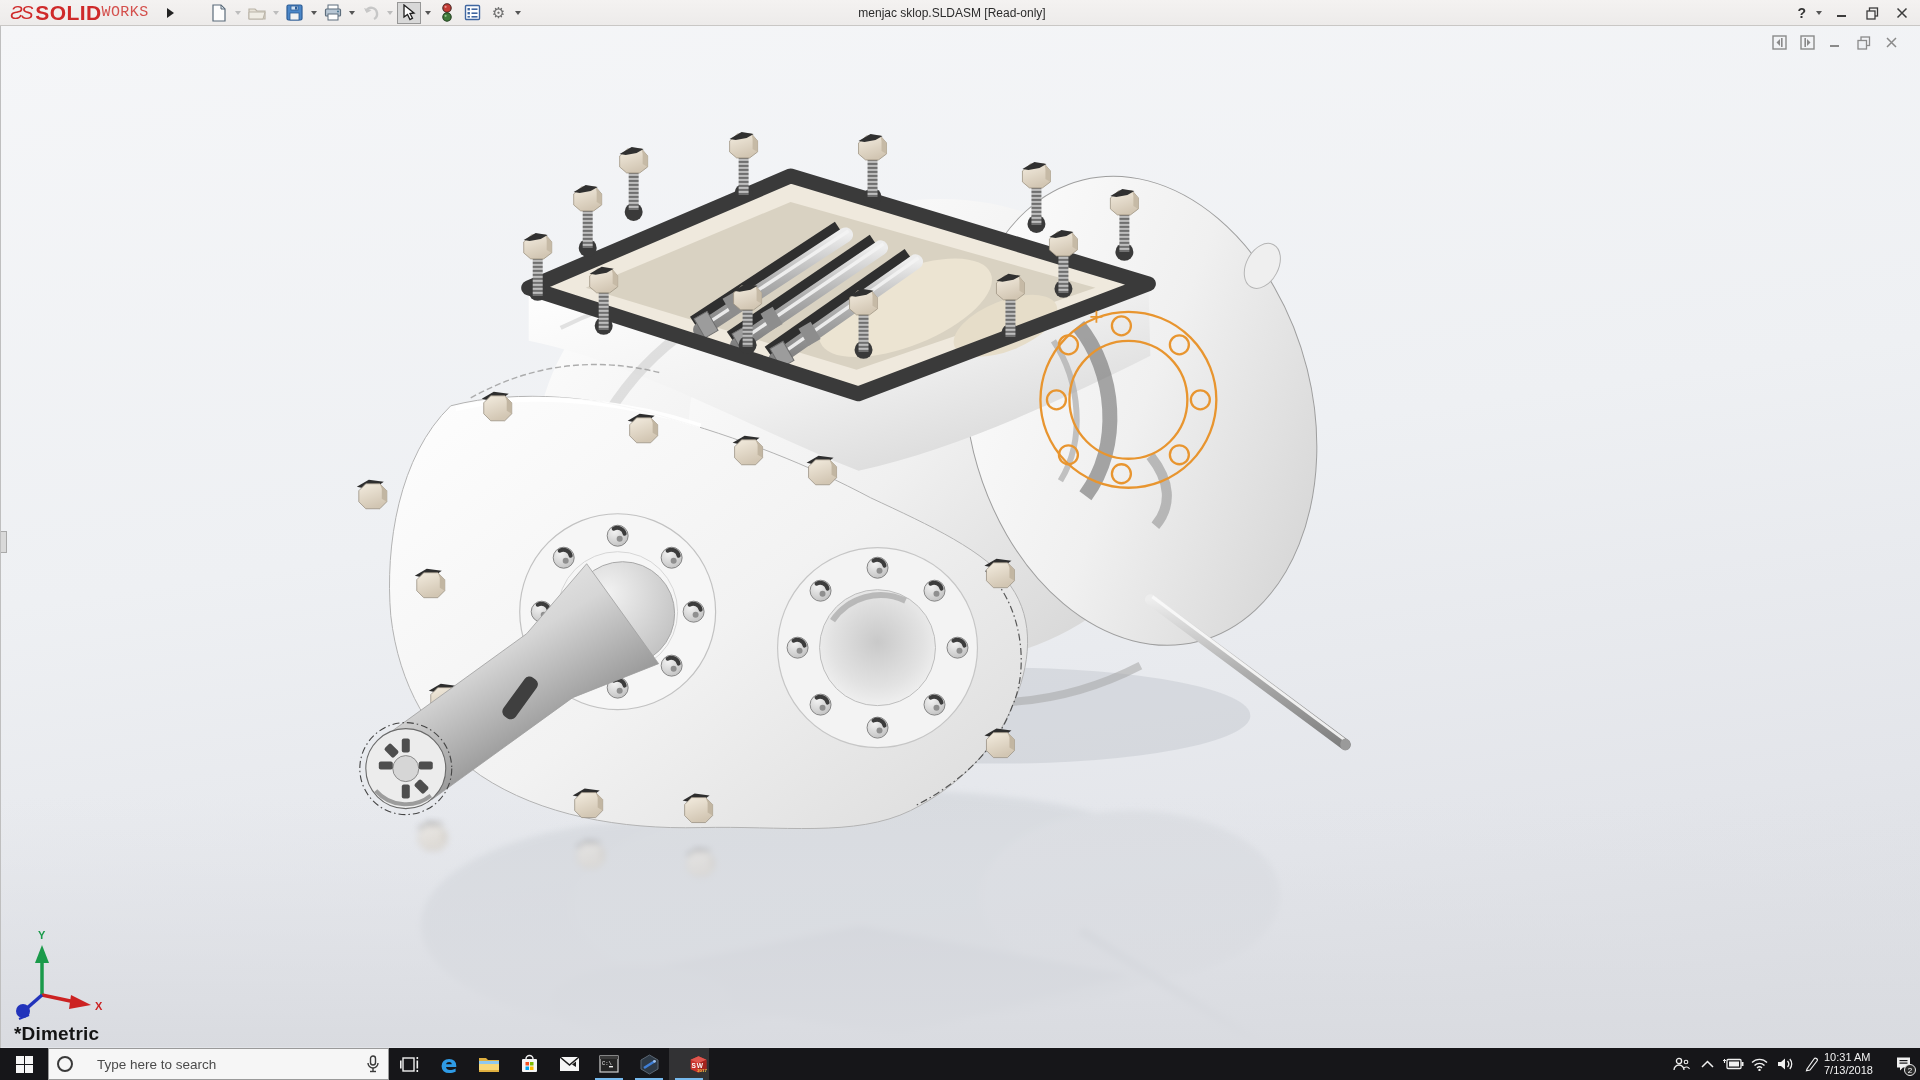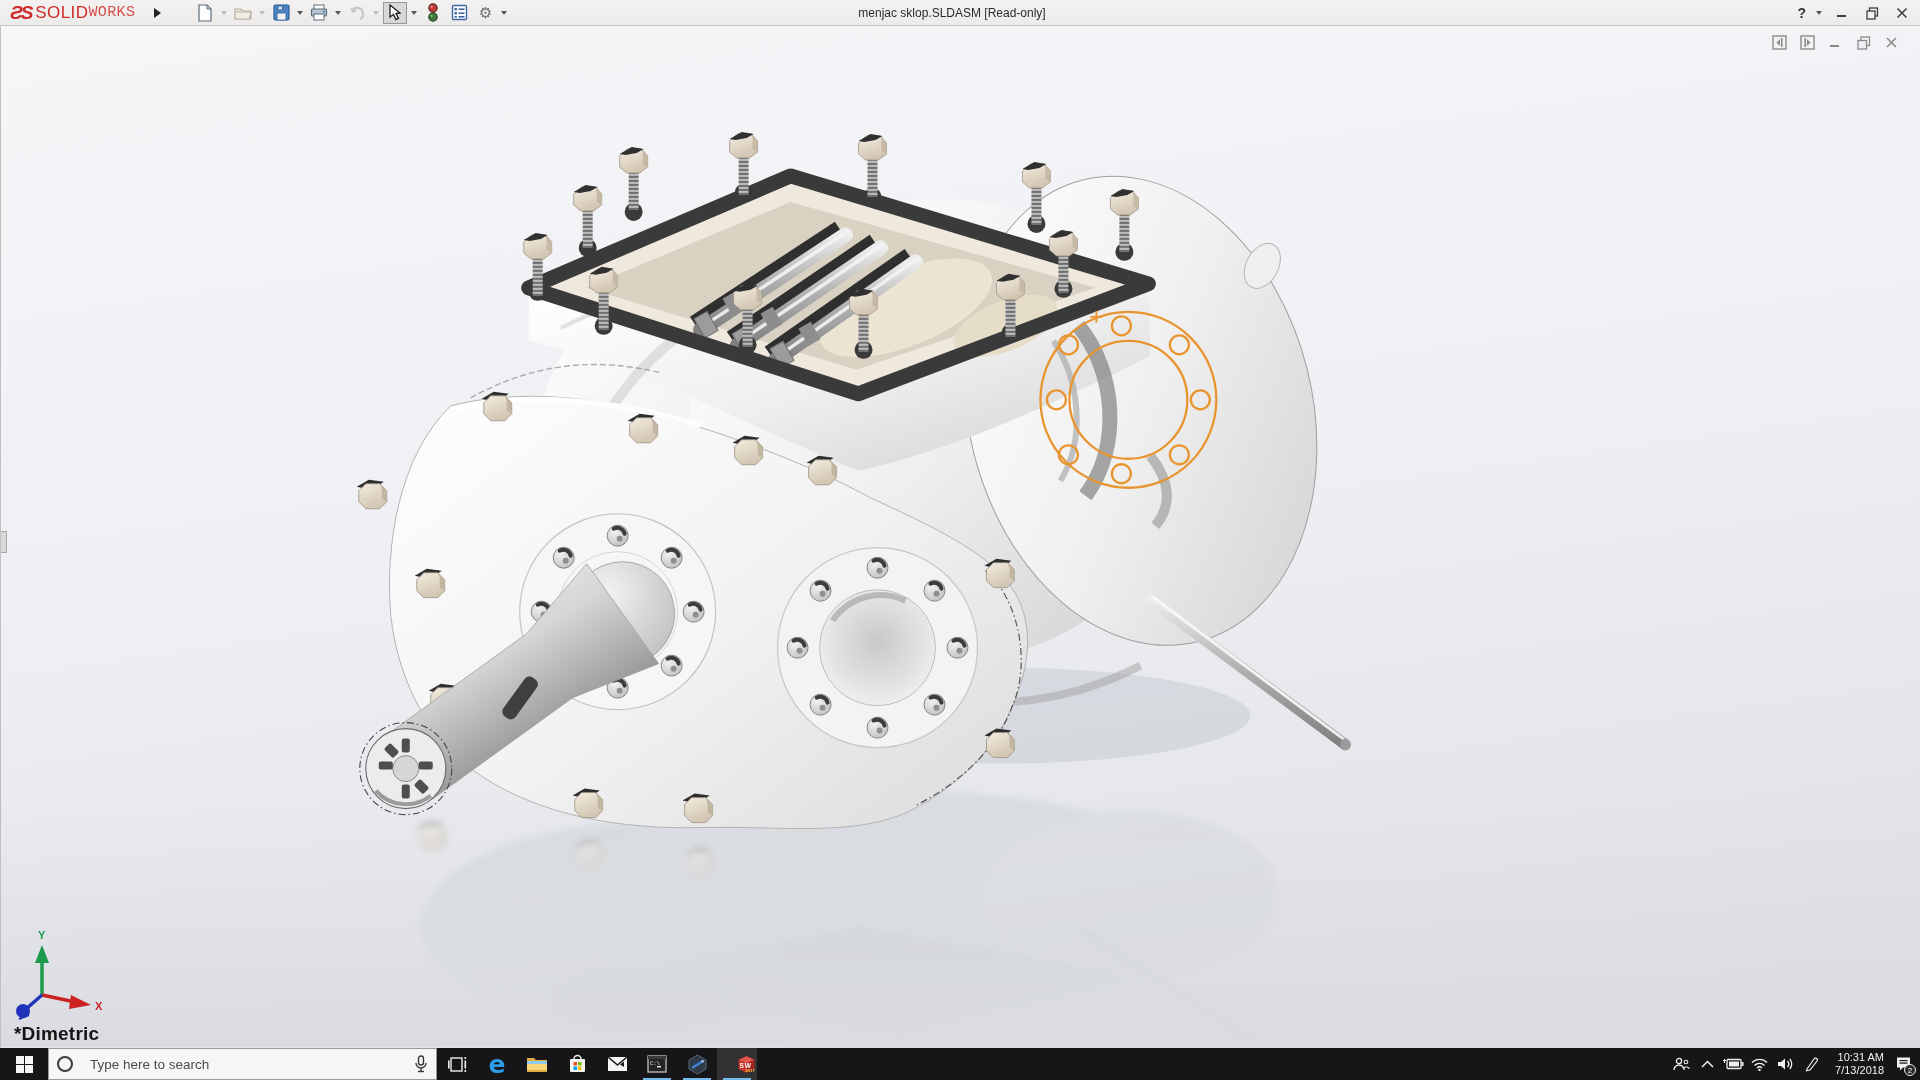--- a/index.html
+++ b/index.html
@@ -4,22 +4,22 @@
 <style>
   * { margin:0; padding:0; box-sizing:border-box; }
   html,body { width:1920px; height:1080px; overflow:hidden;
     font-family:"Liberation Sans", sans-serif; background:#e9ebee; }
 
   
   .titlebar { position:absolute; left:0; top:0; width:1920px; height:26px;
     background:linear-gradient(#f4f2f1,#edebea); border-bottom:1px solid #c9c7c5;
     display:flex; align-items:center; z-index:50; }
   .brand { display:flex; align-items:center; padding-left:10px; white-space:nowrap; }
-  .brand .glyph { color:#cf2a2a; font-weight:bold; font-style:italic; font-size:19px; letter-spacing:-2px; margin-right:4px;text-align:center; }
-  .brand .solid { color:#cf2a2a; font-weight:normal; font-size:17px; letter-spacing:.4px; }
+  .brand .glyph { color:#cf2a2a; font-weight:normal; font-style:italic; font-size:19px; letter-spacing:-2px; margin-right:4px;text-align:center; }
+  .brand .solid { color:#cf2a2a; font-weight:bold; font-size:21px; letter-spacing:.4px; }
   .brand .works { color:#d4504d; font-weight:400; font-size:15px; letter-spacing:.4px;font-family:Liberation Mono, monospace; }
   .flyout { margin-left:14px; width:16px; height:18px; display:flex; align-items:center; justify-content:center; cursor:pointer; }
   .flyout .tri { width:0; height:0; border-left:7px solid #222; border-top:5px solid transparent; border-bottom:5px solid transparent; }
   .tools { display:flex; align-items:center; margin-left:28px; gap:2px; }
   .tool { width:24px; height:22px; display:flex; align-items:center; justify-content:center; cursor:pointer; border:1px solid transparent; }
   .tool.pressed { background:#d8d8d8; border:1px solid #979797; }
   .caret { width:10px; height:22px; display:flex; align-items:center; justify-content:center; cursor:pointer; }
   .caret i { width:0; height:0; border-top:4px solid #555; border-left:3.5px solid transparent; border-right:3.5px solid transparent; }
   .caret.dim i { border-top-color:#bdbdbd; }
   .gear-glyph { font-size:15px; color:#6d6d6d; line-height:1; }
@@ -37,31 +37,31 @@
   .docbtn { width:17px; height:17px; display:flex; align-items:center; justify-content:center; cursor:pointer; }
   .splitter { position:absolute; left:0; top:505px; width:6px; height:22px; background:#d9d9d9; border:1px solid #a9a9a9; border-left:none; cursor:pointer; }
   .orientation { position:absolute; left:13px; bottom:3px; font-size:19px; font-weight:bold; color:#141414; letter-spacing:.2px; }
   .triad { position:absolute; left:8px; bottom:26px; }
   .modelsvg { position:absolute; inset:0; }
 
   
   .taskbar { position:absolute; left:0; top:1048px; width:1920px; height:32px; background:#161619;
     display:flex; align-items:stretch; z-index:60; }
   .startbtn { width:48px; display:flex; align-items:center; justify-content:center; cursor:pointer; }
-  .searchbox { width:389px; background:#f6f6f6; border:1px solid #9a9a9a; display:flex; align-items:center; padding:0 8px; gap:17px;justify-content:center; }
+  .searchbox { width:341px; background:#f6f6f6; border:1px solid #9a9a9a; display:flex; align-items:center; padding:0 8px; gap:24px;justify-content:center; }
   .cortana { width:16px; height:16px; border:2.5px solid #3a3a3a; border-radius:50%; flex:none; cursor:pointer; }
   .searchbox input { flex:1; border:none; outline:none; background:transparent; font-size:13.5px; color:#333;
     font-family:"Liberation Sans",sans-serif; }
   .searchbox input::placeholder { color:#4b4b4b; opacity:1; }
   .tb-app { width:40px; display:flex; align-items:center; justify-content:center; position:relative; cursor:pointer; }
   .tb-app.open::after { content:""; position:absolute; left:6px; right:6px; bottom:0; height:2px; background:#76b9ed; }
   .tb-app.active { background:rgba(255,255,255,.12);padding-left:19px; }
   .tray { margin-left:auto; display:flex; align-items:center; padding-right:4px; }
   .trayico { width:26px; height:32px; display:flex; align-items:center; justify-content:center; cursor:pointer; position:relative; }
-  .clock { width:66px; text-align:right; color:#f2f2f2; font-size:11px; line-height:13px; cursor:pointer; padding-right:6px; }
+  .clock { width:66px; color:#f2f2f2; font-size:11px; line-height:13px; cursor:pointer; padding-right:6px; }
   .badge { position:absolute; right:0px; bottom:4px; width:12px; height:12px; border-radius:50%; background:#2b2b2b;
     border:1px solid #e8e8e8; color:#fff; font-size:8px; display:flex; align-items:center; justify-content:center; }
   .edge-e { color:#2e9be6; font-weight:bold; font-size:25px; line-height:1; font-family:"DejaVu Sans",sans-serif; }
 </style>
 </head>
 <body>
 
 <div class="titlebar">
   <div class="brand">
     <span class="glyph">ƧS</span>

